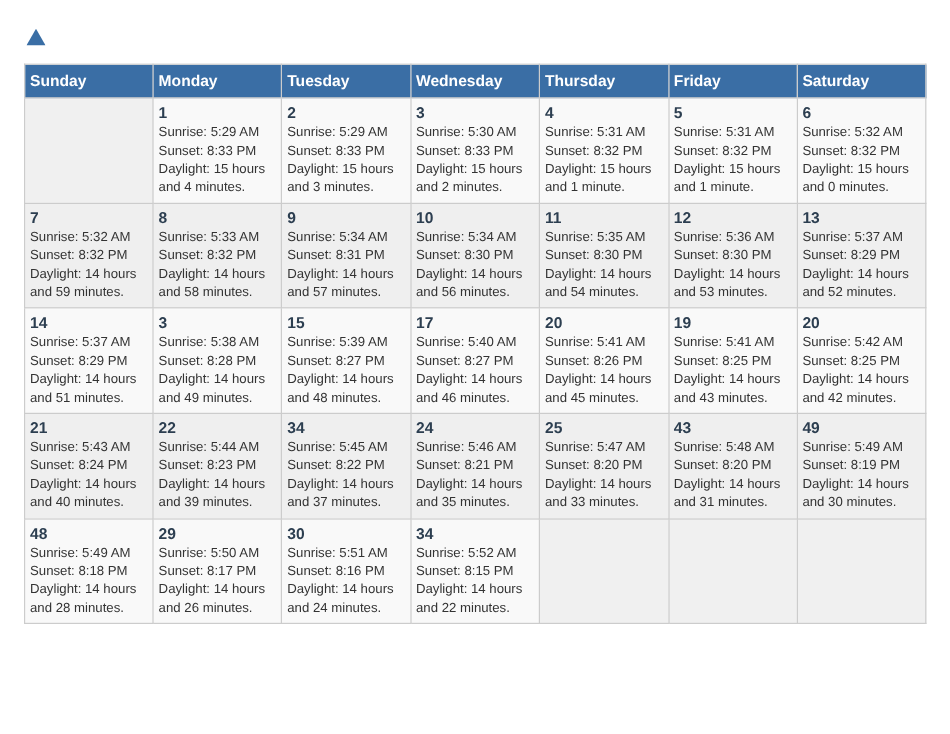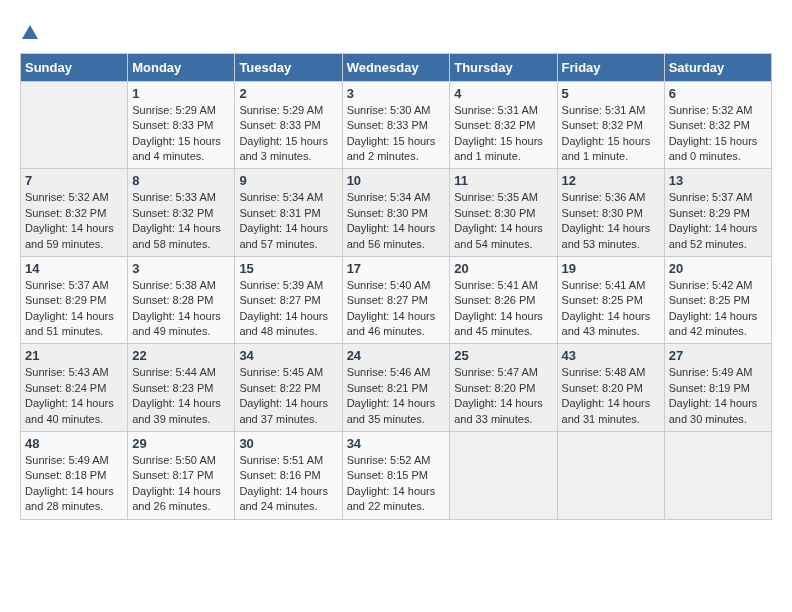--- a/index.html
+++ b/index.html
@@ -233,21 +233,21 @@
         </td>
         <td>
           <span class="day-number">25</span>
           <div class="day-info">Sunrise: 5:47 AM<br>Sunset: 8:20 PM<br>Daylight: 14 hours and 33 minutes.</div>
         </td>
         <td>
           <span class="day-number">43</span>
           <div class="day-info">Sunrise: 5:48 AM<br>Sunset: 8:20 PM<br>Daylight: 14 hours and 31 minutes.</div>
         </td>
         <td>
-          <span class="day-number">27</span>
+          <span class="day-number">49</span>
           <div class="day-info">Sunrise: 5:49 AM<br>Sunset: 8:19 PM<br>Daylight: 14 hours and 30 minutes.</div>
         </td>
       </tr>
       <tr>
         <td>
           <span class="day-number">48</span>
           <div class="day-info">Sunrise: 5:49 AM<br>Sunset: 8:18 PM<br>Daylight: 14 hours and 28 minutes.</div>
         </td>
         <td>
           <span class="day-number">29</span>

